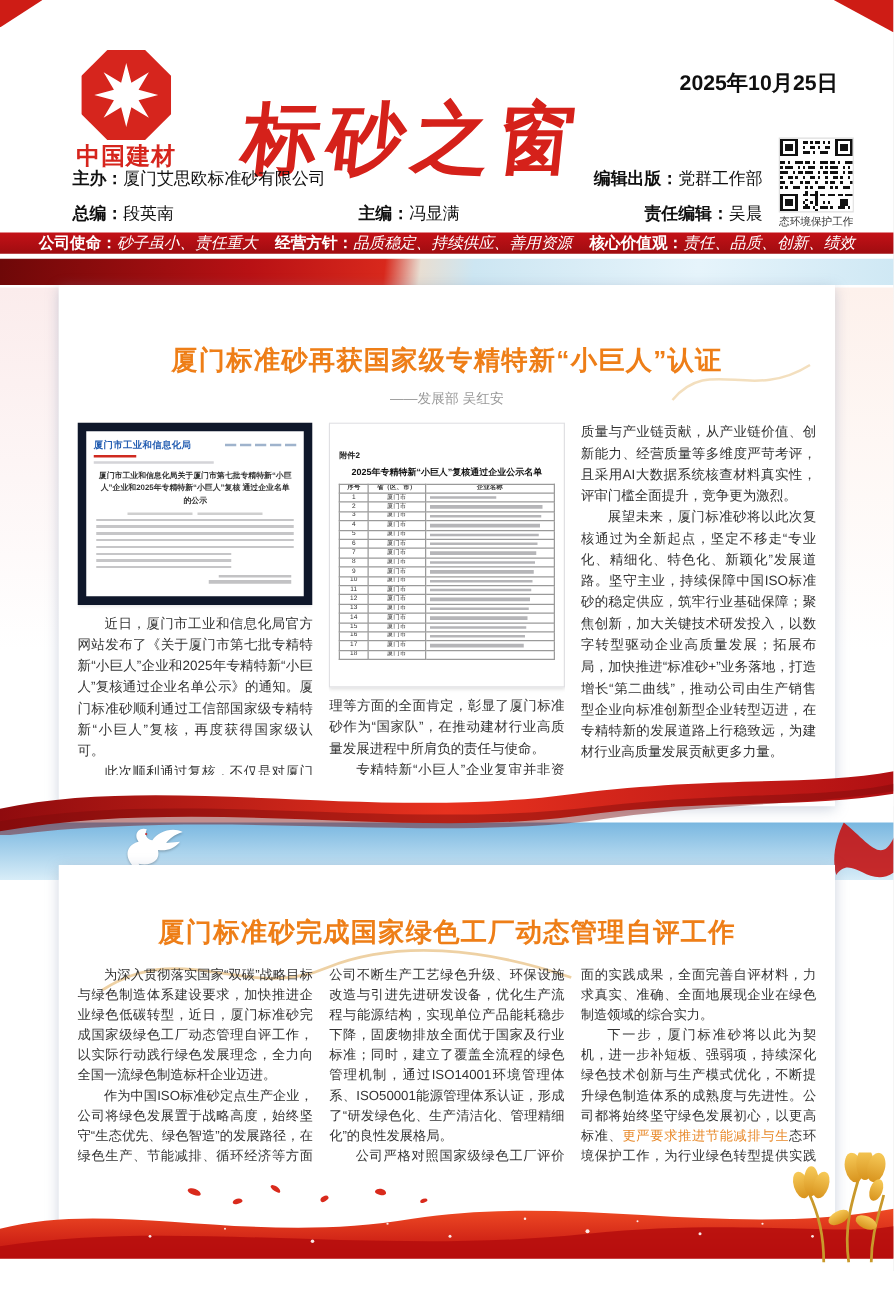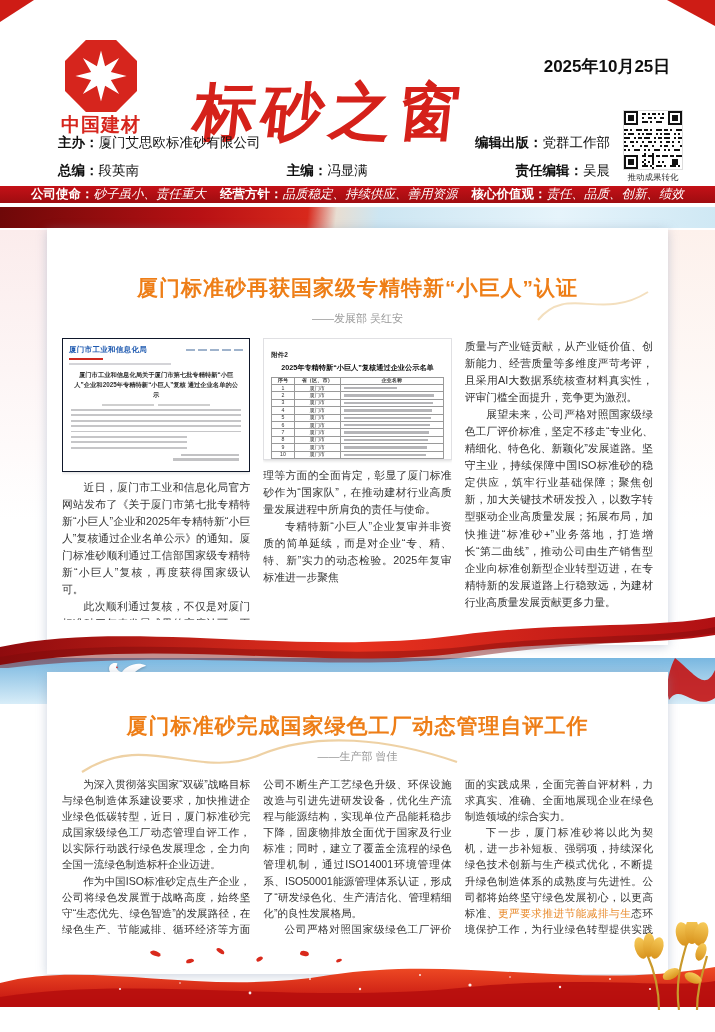--- a/index.html
+++ b/index.html
@@ -47,58 +47,58 @@
            background:linear-gradient(96deg,#6e0808 0%,#b81114 28%,#d8281c 43%,#e8ded2 47%,#cde6f2 53%,#e6f4fb 78%,#cfe8f4 100%);}
 
   .side-tint{position:absolute;top:230px;width:47px;height:415px;z-index:0;}
   .side-tint.l{left:0;background:linear-gradient(180deg,#fbecec,#fff 70%);}
   .side-tint.r{right:0;background:linear-gradient(180deg,#fdf1ec,#fff 70%);}
 
   
   .panel{position:absolute;left:47px;width:621px;background:#fff;
          box-shadow:0 2px 10px rgba(120,140,170,.38);z-index:2;}
   .panel1{top:228px;height:417px;}
-  .panel2{top:672px;height:302px;}
+  .panel2{top:692px;height:302px;}
 
   .headline{margin:0;padding:46px 20px 0;text-align:center;font-size:21px;font-weight:800;
             color:#ee7e17;letter-spacing:1px;position:relative;z-index:2;}
   .panel2 .headline{padding-top:40px;}
   .byline{text-align:center;color:#9a9a9a;font-size:11px;margin-top:9px;position:relative;z-index:2;}
 
   .cols{display:flex;gap:13px;padding:12px 15px 0;position:relative;z-index:2;}
   .col{flex:1;min-width:0;text-align:justify;color:#333;}
   .panel1 .col{font-size:10.8px;line-height:1.58;height:282px;overflow:hidden;}
   .panel2 .col{font-size:10.6px;line-height:1.52;height:158px;overflow:hidden;}
   .col p{margin:0;text-indent:2em;}
   .col p.cont{text-indent:0;}
   .hl-orange{color:#e8892a;}
 
   .gold-curve{position:absolute;z-index:1;pointer-events:none;}
 
   
-  .figure1{height:132px;border:1px solid #0f172a;box-shadow:0 1px 3px rgba(0,0,0,.14);
+  .figure1{height:132px;border:7px solid #0f172a;box-shadow:0 1px 3px rgba(0,0,0,.14);
            margin-bottom:7px;background:#fff;overflow:hidden;}
   .f1-top{display:flex;align-items:center;justify-content:space-between;padding:5px 6px 2px;}
   .f1-site{font-size:7.5px;font-weight:800;color:#1f5ab0;letter-spacing:.3px;white-space:nowrap;}
   .f1-nav{display:flex;gap:3px;}
   .f1-nav i{width:9px;height:2.5px;background:#9fb3cc;display:block;}
   .f1-red{height:2px;width:34px;background:#cf2a20;margin:0 6px 3px;}
   .f1-crumb{height:2.5px;width:55%;background:#d4d4d8;margin:0 6px 5px;}
   .f1-title{font-size:6.3px;font-weight:700;color:#333;text-align:center;line-height:1.6;padding:0 10px;}
   .f1-meta{display:flex;justify-content:center;gap:4px;margin:3px 0;}
   .f1-meta i{height:2.2px;background:#cfcfcf;width:52px;display:block;}
   .f1-lines{height:25px;margin:3px 8px 0;background:repeating-linear-gradient(to bottom,#c6c6c8 0,#c6c6c8 1.8px,transparent 1.8px,transparent 5.4px);}
   .f1-lines.short{height:14px;width:62%;margin-top:2px;}
   .f1-sign{display:flex;flex-direction:column;align-items:flex-end;gap:2.5px;margin:4px 10px 0;}
   .f1-sign i{height:2.2px;background:#c2c2c4;width:58px;display:block;}
   .f1-sign i+i{width:66px;}
 
   
-  .figure2{height:122px;border:1px solid #e0e0e3;box-shadow:0 1px 3px rgba(0,0,0,.14);
-           margin-bottom:7px;background:#fff;padding:11px 7px;box-sizing:border-box;overflow:hidden;}
+  .figure2{height:212px;border:1px solid #e0e0e3;box-shadow:0 1px 3px rgba(0,0,0,.14);
+           margin-bottom:7px;background:#fff;padding:21px 7px;box-sizing:border-box;overflow:hidden;}
   .f2-attach{font-size:6.5px;color:#222;font-weight:700;}
   .f2-title{font-size:7.2px;font-weight:800;color:#111;text-align:center;margin:2px 0 3px;}
   .f2-table{width:100%;border-collapse:collapse;table-layout:fixed;}
   .f2-table th,.f2-table td{border:.5px solid #9a9a9a;font-size:5.2px;color:#333;text-align:center;
         padding:0;height:6.4px;line-height:1;font-weight:400;overflow:hidden;white-space:nowrap;}
   .f2-table th{font-weight:700;}
   .f2-bar{height:2.4px;background:#b5b5b8;margin-left:3px;}
 
   
   .ribbon-mid{position:absolute;left:0;top:613px;width:715px;height:55px;z-index:3;pointer-events:none;}
@@ -157,21 +157,21 @@
         <line x1="0" y1="15.5" x2="29" y2="15.5" stroke-dasharray="1 2 2 1 1 2"></line>
         <line x1="0" y1="17.5" x2="29" y2="17.5" stroke-dasharray="2 2 1 3 1 1"></line>
         <line x1="0" y1="19.5" x2="29" y2="19.5" stroke-dasharray="1 1 1 2 3 2"></line>
         <line x1="9" y1="22.5" x2="29" y2="22.5" stroke-dasharray="2 1 3 1"></line>
         <line x1="9" y1="25.5" x2="21" y2="25.5" stroke-dasharray="1 2 1 1"></line>
         <line x1="9" y1="27.5" x2="29" y2="27.5" stroke-dasharray="3 1 1 2"></line>
         <line x1="10.5" y1="21" x2="10.5" y2="29" stroke-dasharray="2 1 1 1"></line>
         <line x1="14.5" y1="21" x2="14.5" y2="29" stroke-dasharray="1 1 2 1"></line>
       </g>
     </svg>
-    <div class="qr-caption">推动成果转化</div>
+    <div class="qr-caption">态环境保护工作</div>
   </div>
 
   <div class="mast">
     <div class="mast-row">
       <span class="mi"><b>主办：</b><span class="v">厦门艾思欧标准砂有限公司</span></span>
       <span class="mi"><b>编辑出版：</b><span class="v">党群工作部</span></span>
     </div>
     <div class="mast-row">
       <span class="mi"><b>总编：</b><span class="v">段英南</span></span>
       <span class="mi"><b>主编：</b><span class="v">冯显满</span></span>
@@ -367,21 +367,21 @@
                   <td></td>
                 </tr>
               </tbody>
           </table>
         </div>
         <p class="cont">理等方面的全面肯定，彰显了厦门标准砂作为“国家队”，在推动建材行业高质量发展进程中所肩负的责任与使命。</p>
         <p>专精特新“小巨人”企业复审并非资质的简单延续，而是对企业“专、精、特、新”实力的动态检验。2025年复审标准进一步聚焦</p>
       </div>
       <div class="col">
         <p class="cont">质量与产业链贡献，从产业链价值、创新能力、经营质量等多维度严苛考评，且采用AI大数据系统核查材料真实性，评审门槛全面提升，竞争更为激烈。</p>
-        <p>展望未来，公司严格对照国家级绿色工厂评价标准，坚定不移走“专业化、精细化、特色化、新颖化”发展道路。坚守主业，持续保障中国ISO标准砂的稳定供应，筑牢行业基础保障；聚焦创新，加大关键技术研发投入，以数字转型驱动企业高质量发展；拓展布局，加快推进“标准砂+”业务落地，打造增长“第二曲线”，推动公司由生产销售型企业向标准创新型企业转型迈进，在专精特新的发展道路上行稳致远，为建材行业高质量发展贡献更多力量。</p>
+        <p>展望未来，厦门标准砂将以此次复核通过为全新起点，坚定不移走“专业化、精细化、特色化、新颖化”发展道路。坚守主业，持续保障中国ISO标准砂的稳定供应，筑牢行业基础保障；聚焦创新，加大关键技术研发投入，以数字转型驱动企业高质量发展；拓展布局，加快推进“标准砂+”业务落地，打造增长“第二曲线”，推动公司由生产销售型企业向标准创新型企业转型迈进，在专精特新的发展道路上行稳致远，为建材行业高质量发展贡献更多力量。</p>
       </div>
     </div>
   </section>
 
   <svg class="ribbon-mid" viewBox="0 0 715 55" preserveAspectRatio="none">
     <defs>
       <linearGradient id="rg" x1="0" y1="0" x2="1" y2="0">
         <stop offset="0" stop-color="#8f0b0e"></stop>
           <stop offset=".5" stop-color="#e8321f"></stop>
           <stop offset="1" stop-color="#b01013"></stop>
@@ -399,21 +399,20 @@
     <svg class="swoosh" viewBox="0 0 80 46" preserveAspectRatio="none">
       <path d="M40 0 C 60 16 70 34 80 12 L80 40 C 60 54 46 24 34 42 C 30 28 34 12 40 0 Z" fill="#c41414" opacity=".9"></path>
     </svg>
   </div>
 
   <section class="panel panel2">
     <svg class="gold-curve" style="left:30px;top:52px" width="390" height="62">
       <path d="M5 48 C 70 6 120 58 185 30 C 240 8 310 14 380 38" stroke="#e7bd7e" stroke-width="2.2" fill="none" opacity=".7"></path>
     </svg>
     <h2 class="headline">厦门标准砂完成国家绿色工厂动态管理自评工作</h2>
-    <div class="byline">——生产部 曾佳</div>
     <div class="cols">
       <div class="col">
         <p>为深入贯彻落实国家“双碳”战略目标与绿色制造体系建设要求，加快推进企业绿色低碳转型，近日，厦门标准砂完成国家级绿色工厂动态管理自评工作，以实际行动践行绿色发展理念，全力向全国一流绿色制造标杆企业迈进。</p>
         <p>作为中国ISO标准砂定点生产企业，公司将绿色发展置于战略高度，始终坚守“生态优先、绿色智造”的发展路径，在绿色生产、节能减排、循环经济等方面持续深耕。多年来，</p>
       </div>
       <div class="col">
         <p class="cont">公司不断生产工艺绿色升级、环保设施改造与引进先进研发设备，优化生产流程与能源结构，实现单位产品能耗稳步下降，固废物排放全面优于国家及行业标准；同时，建立了覆盖全流程的绿色管理机制，通过ISO14001环境管理体系、ISO50001能源管理体系认证，形成了“研发绿色化、生产清洁化、管理精细化”的良性发展格局。</p>
         <p>公司严格对照国家级绿色工厂评价标准，系统梳理绿色生产、能源利用、环境管理等方</p>
       </div>
       <div class="col">

